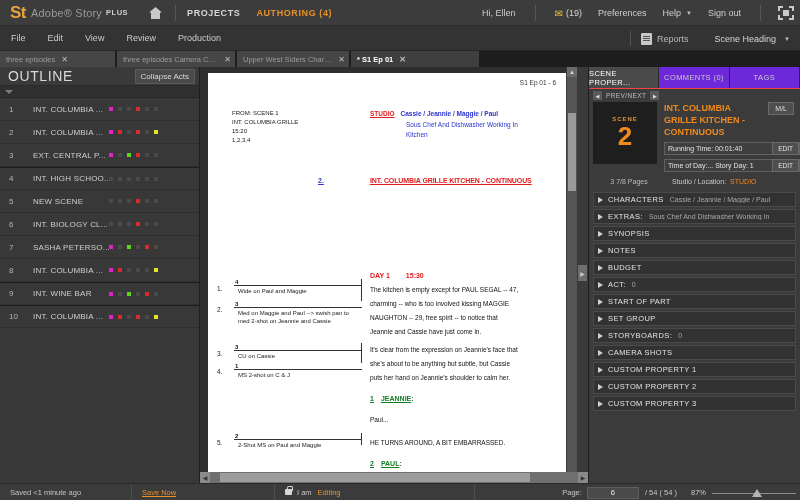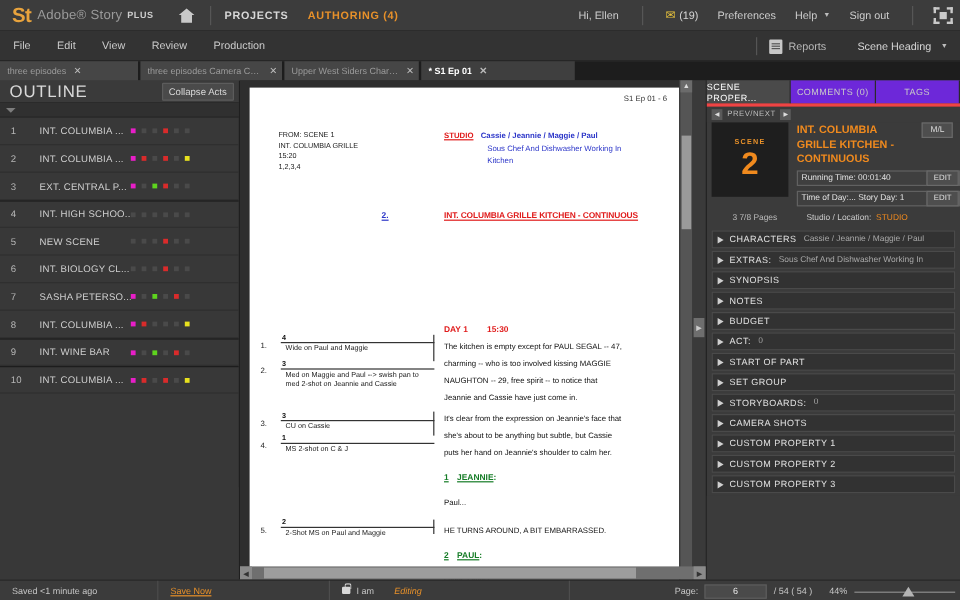--- a/index.html
+++ b/index.html
@@ -134,21 +134,21 @@
   .vscroll .thumb{ position:absolute; left:1px; right:1px; top:46px; height:78px; background:#9a9a9a;}
   .vscroll2{ width:11px; background:#3a3a3a; position:relative; flex:0 0 11px;}
   .vscroll2 .thumb{ position:absolute; left:1px; right:1px; top:198px; height:16px; background:#6e6e6e; display:flex;align-items:center;justify-content:center;font-size:6px;color:#ccc;}
   .hscroll{ position:absolute; left:0; right:0; bottom:0; height:11px; background:#6f6f6f; display:flex; align-items:center;}
   .hscroll .hb{ width:10px; height:11px; background:#8a8a8a; display:flex;align-items:center;justify-content:center;font-size:6px;color:#333;}
   .hscroll .htrack{ flex:1; height:11px; position:relative;}
   .hscroll .hthumb{ position:absolute; left:10px; top:1px; height:9px; width:310px; background:#9d9d9d;}
 
   
   .rightpanel{ width:212px; flex:0 0 212px; background:#3b3b3b; display:flex; flex-direction:column; border-left:1px solid #1f1f1f;}
-  .rp-tabs{ height:22px; display:flex; border-bottom:3px solid #ef4444; background:#343434;}
+  .rp-tabs{ height:22px; display:flex; border-bottom:1px solid #ef4444; background:#343434;}
   .rp-tab{ flex:1; display:flex; align-items:center; justify-content:center; font-size:7.5px; color:#c9c9c9; letter-spacing:.4px;
     border-right:1px solid #2a2a2a; background:#6d28d9; }
   .rp-tab.active{ background:#4a4a4a; color:#ffffff; }
   .prevnext{ height:13px; display:flex; align-items:center; gap:4px; padding-left:4px; background:#3b3b3b;}
   .pn-btn{ width:9px;height:9px; background:#5a5a5a; display:flex;align-items:center;justify-content:center;font-size:5px;color:#ddd;}
   .pn-label{ font-size:6.5px; color:#bdbdbd; letter-spacing:.4px;}
   .rp-body{ display:flex; padding:0 0 0 4px; }
   .scenebox{ width:72px; height:62px; background:#1e1e1e; display:flex; flex-direction:column; align-items:center; justify-content:center;}
   .scenebox .lbl{ font-size:6px; color:#e8912a; letter-spacing:1px; font-weight:bold;}
   .scenebox .num{ font-size:26px; color:#f08a1e; font-weight:bold; line-height:28px;}
@@ -167,21 +167,21 @@
   .acc .alab{ font-size:7.5px; color:#e3e3e3; letter-spacing:.4px; }
   .acc .aval{ font-size:7px; color:#a8a8a8; margin-left:6px; white-space:nowrap; overflow:hidden; max-width:120px;}
   .rp-filler{ flex:1; background:#3b3b3b; }
 
   
   .statusbar{ height:17px; flex:0 0 17px; background:#3b3b3b; display:flex; align-items:center; border-top:1px solid #2a2a2a; position:relative;}
   .sb-cell{ height:17px; display:flex; align-items:center; padding:0 10px; font-size:7.5px; color:#c4c4c4; border-right:1px solid #4d4d4d;}
   .sb-save{ color:#e8912a; text-decoration:underline; }
   .lock{ width:7px;height:6px;background:#d8d8d8;position:relative;margin-right:5px;border-radius:1px;}
   .lock:before{ content:""; position:absolute; left:1.5px; top:-3px; width:4px;height:4px;border:1px solid #d8d8d8;border-bottom:none;border-radius:2px 2px 0 0;}
-  .sb-editing{ color:#e8912a; margin-left:17px;font-style:italic;}
+  .sb-editing{ color:#e8912a; margin-left:6px;}
   .sb-right{ position:absolute; right:4px; top:0; height:17px; display:flex; align-items:center;}
   .pg-lbl{ font-size:7.5px; color:#c8c8c8; margin-right:5px;}
   .pg-input{ width:52px; height:12px; background:#4a4a4a; border:1px solid #5d5d5d; display:flex; align-items:center; justify-content:center; font-size:7.5px; color:#eaeaea;}
   .pg-total{ font-size:7.5px; color:#c8c8c8; margin:0 14px 0 6px;}
   .zoom-lbl{ font-size:7.5px; color:#c8c8c8; margin-right:6px;}
   .zslider{ width:84px; height:12px; position:relative; }
   .ztrack{ position:absolute; top:6px; left:0; right:0; height:1px; background:#8d8d8d;}
   .zthumb{ position:absolute; left:40px; top:2px; width:0;height:0;border-left:5px solid transparent;border-right:5px solid transparent;border-bottom:8px solid #b4b4b4;}
 </style>
 </head>
@@ -610,20 +610,20 @@
     </div>
     <div class="sb-cell" style="width:200px">
       <span class="lock"></span>
       <span>I am</span>
       <span class="sb-editing">Editing</span>
     </div>
     <div class="sb-right">
       <span class="pg-lbl">Page:</span>
       <span class="pg-input">6</span>
       <span class="pg-total">/ 54 ( 54 )</span>
-      <span class="zoom-lbl">44%</span>
+      <span class="zoom-lbl">87%</span>
       <span class="zslider">
         <span class="ztrack"></span>
         <span class="zthumb"></span>
       </span>
     </div>
   </div>
 </div>
 
 </body></html>

